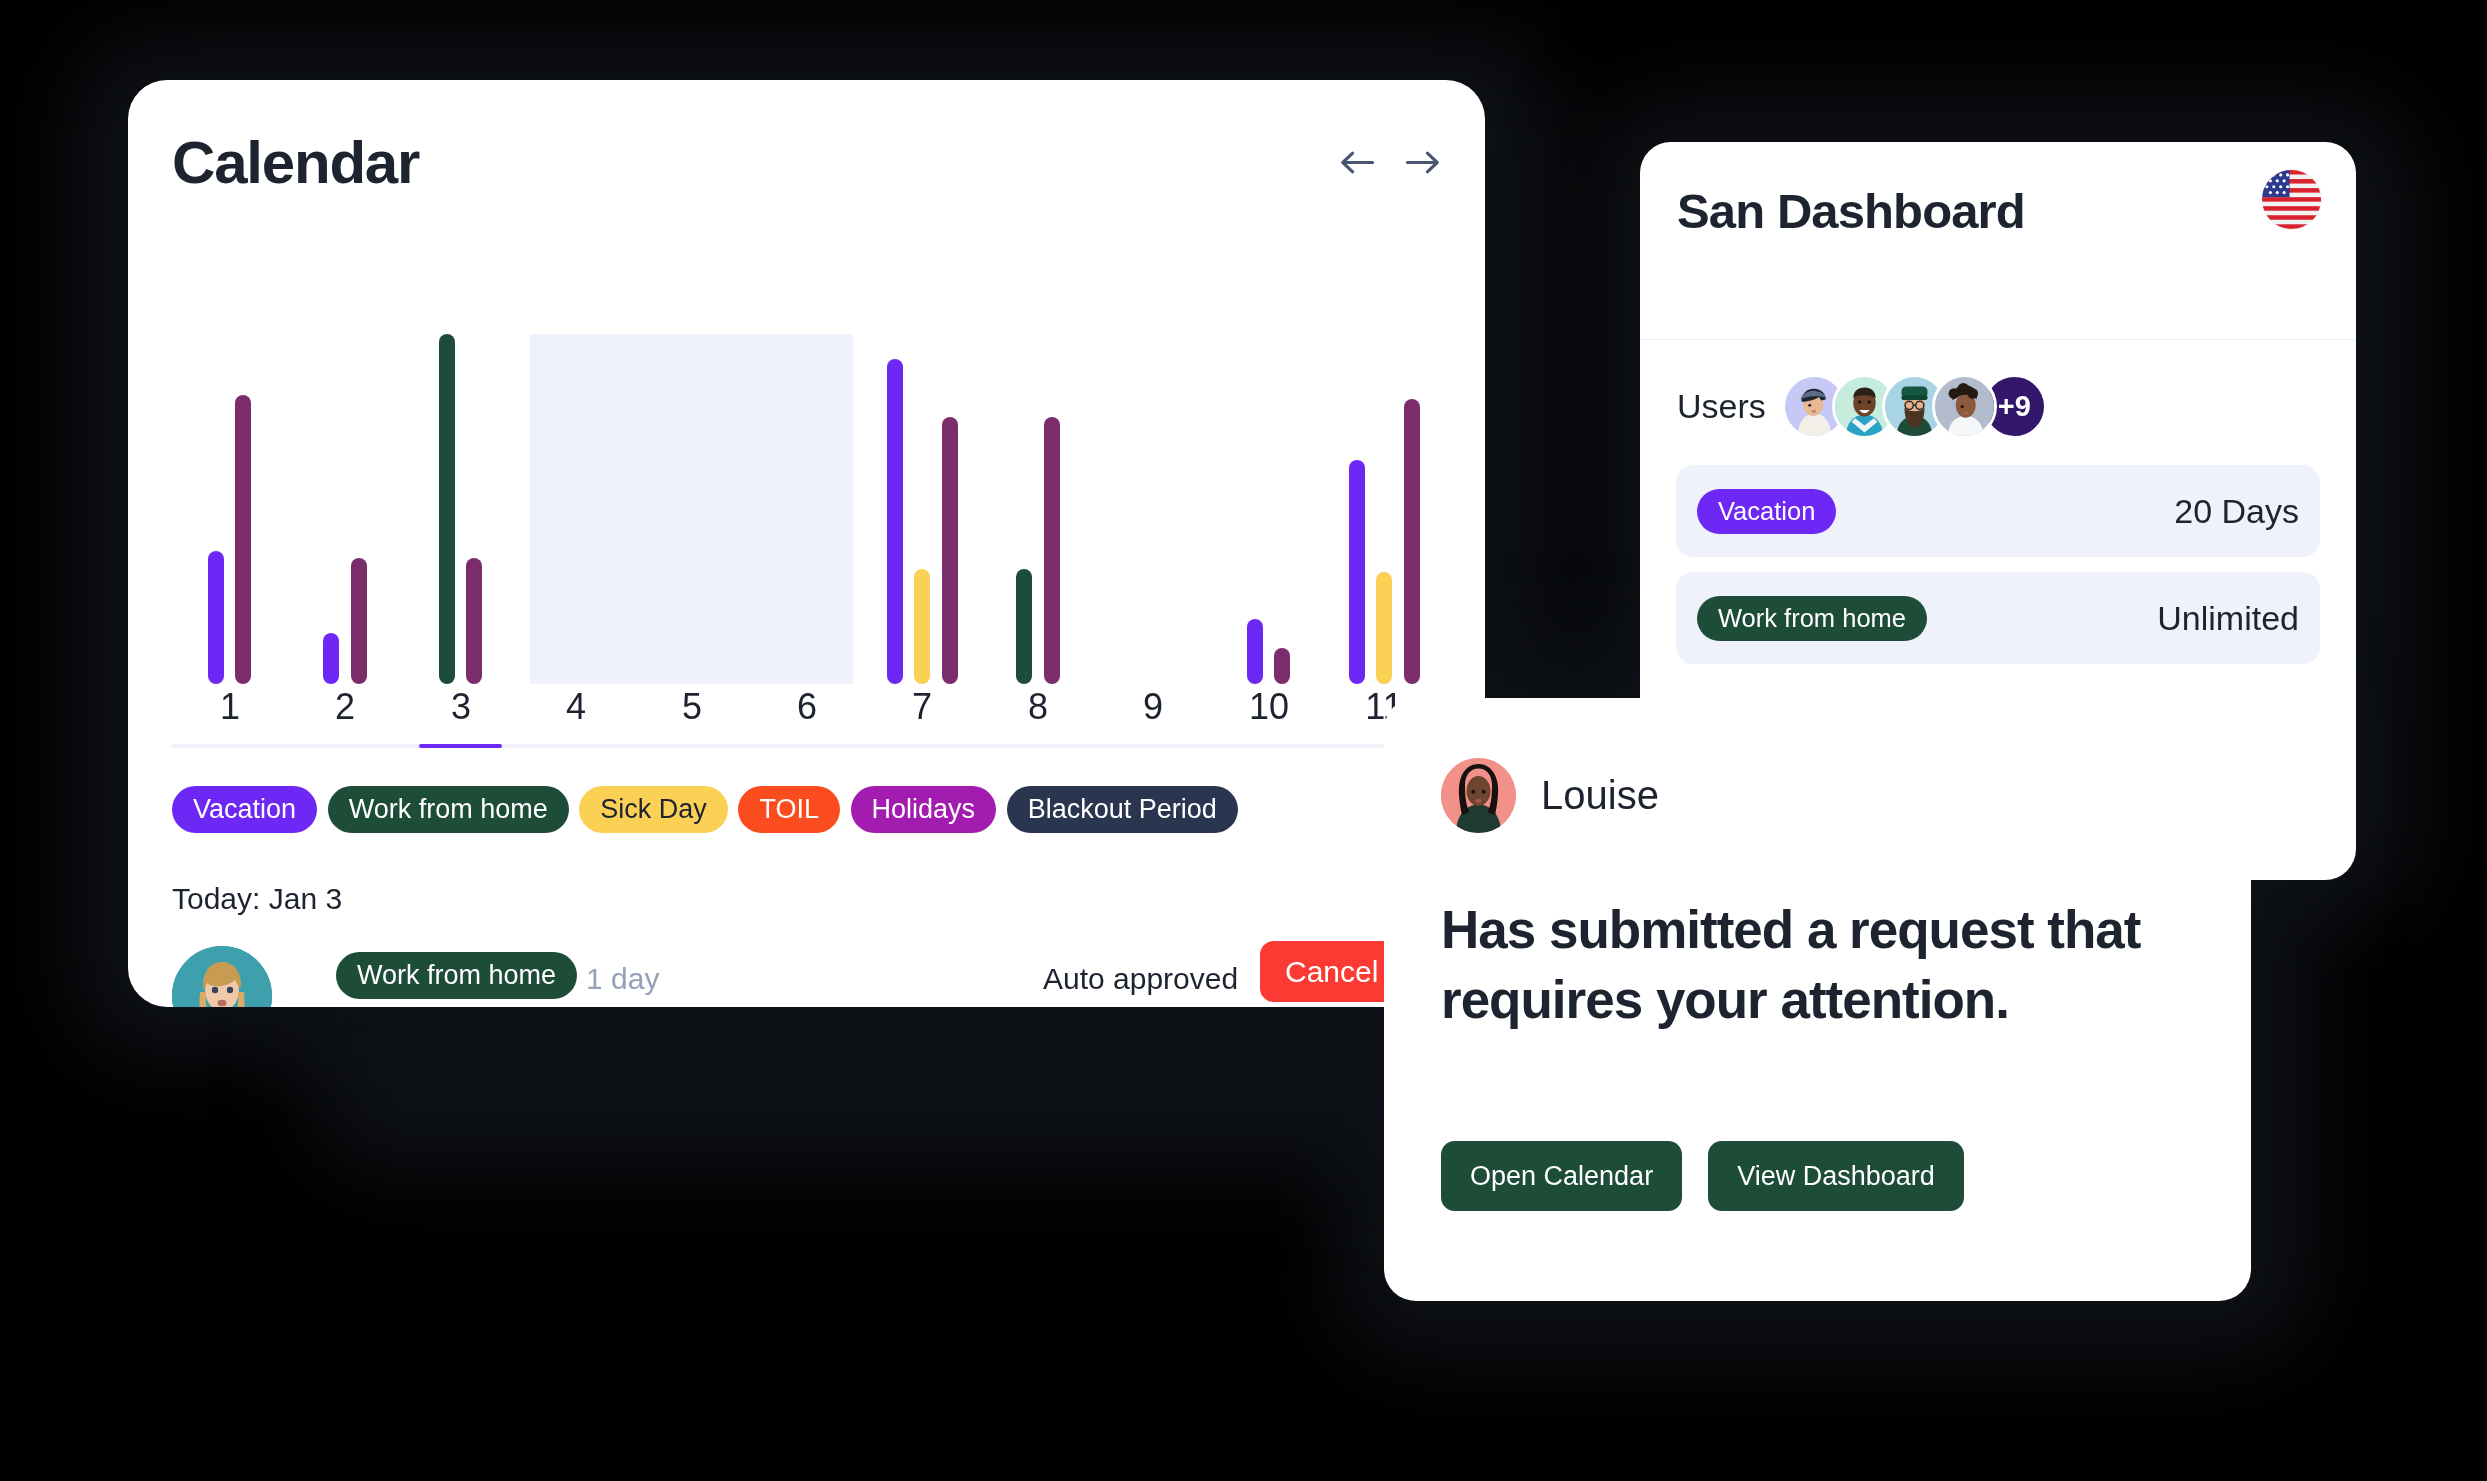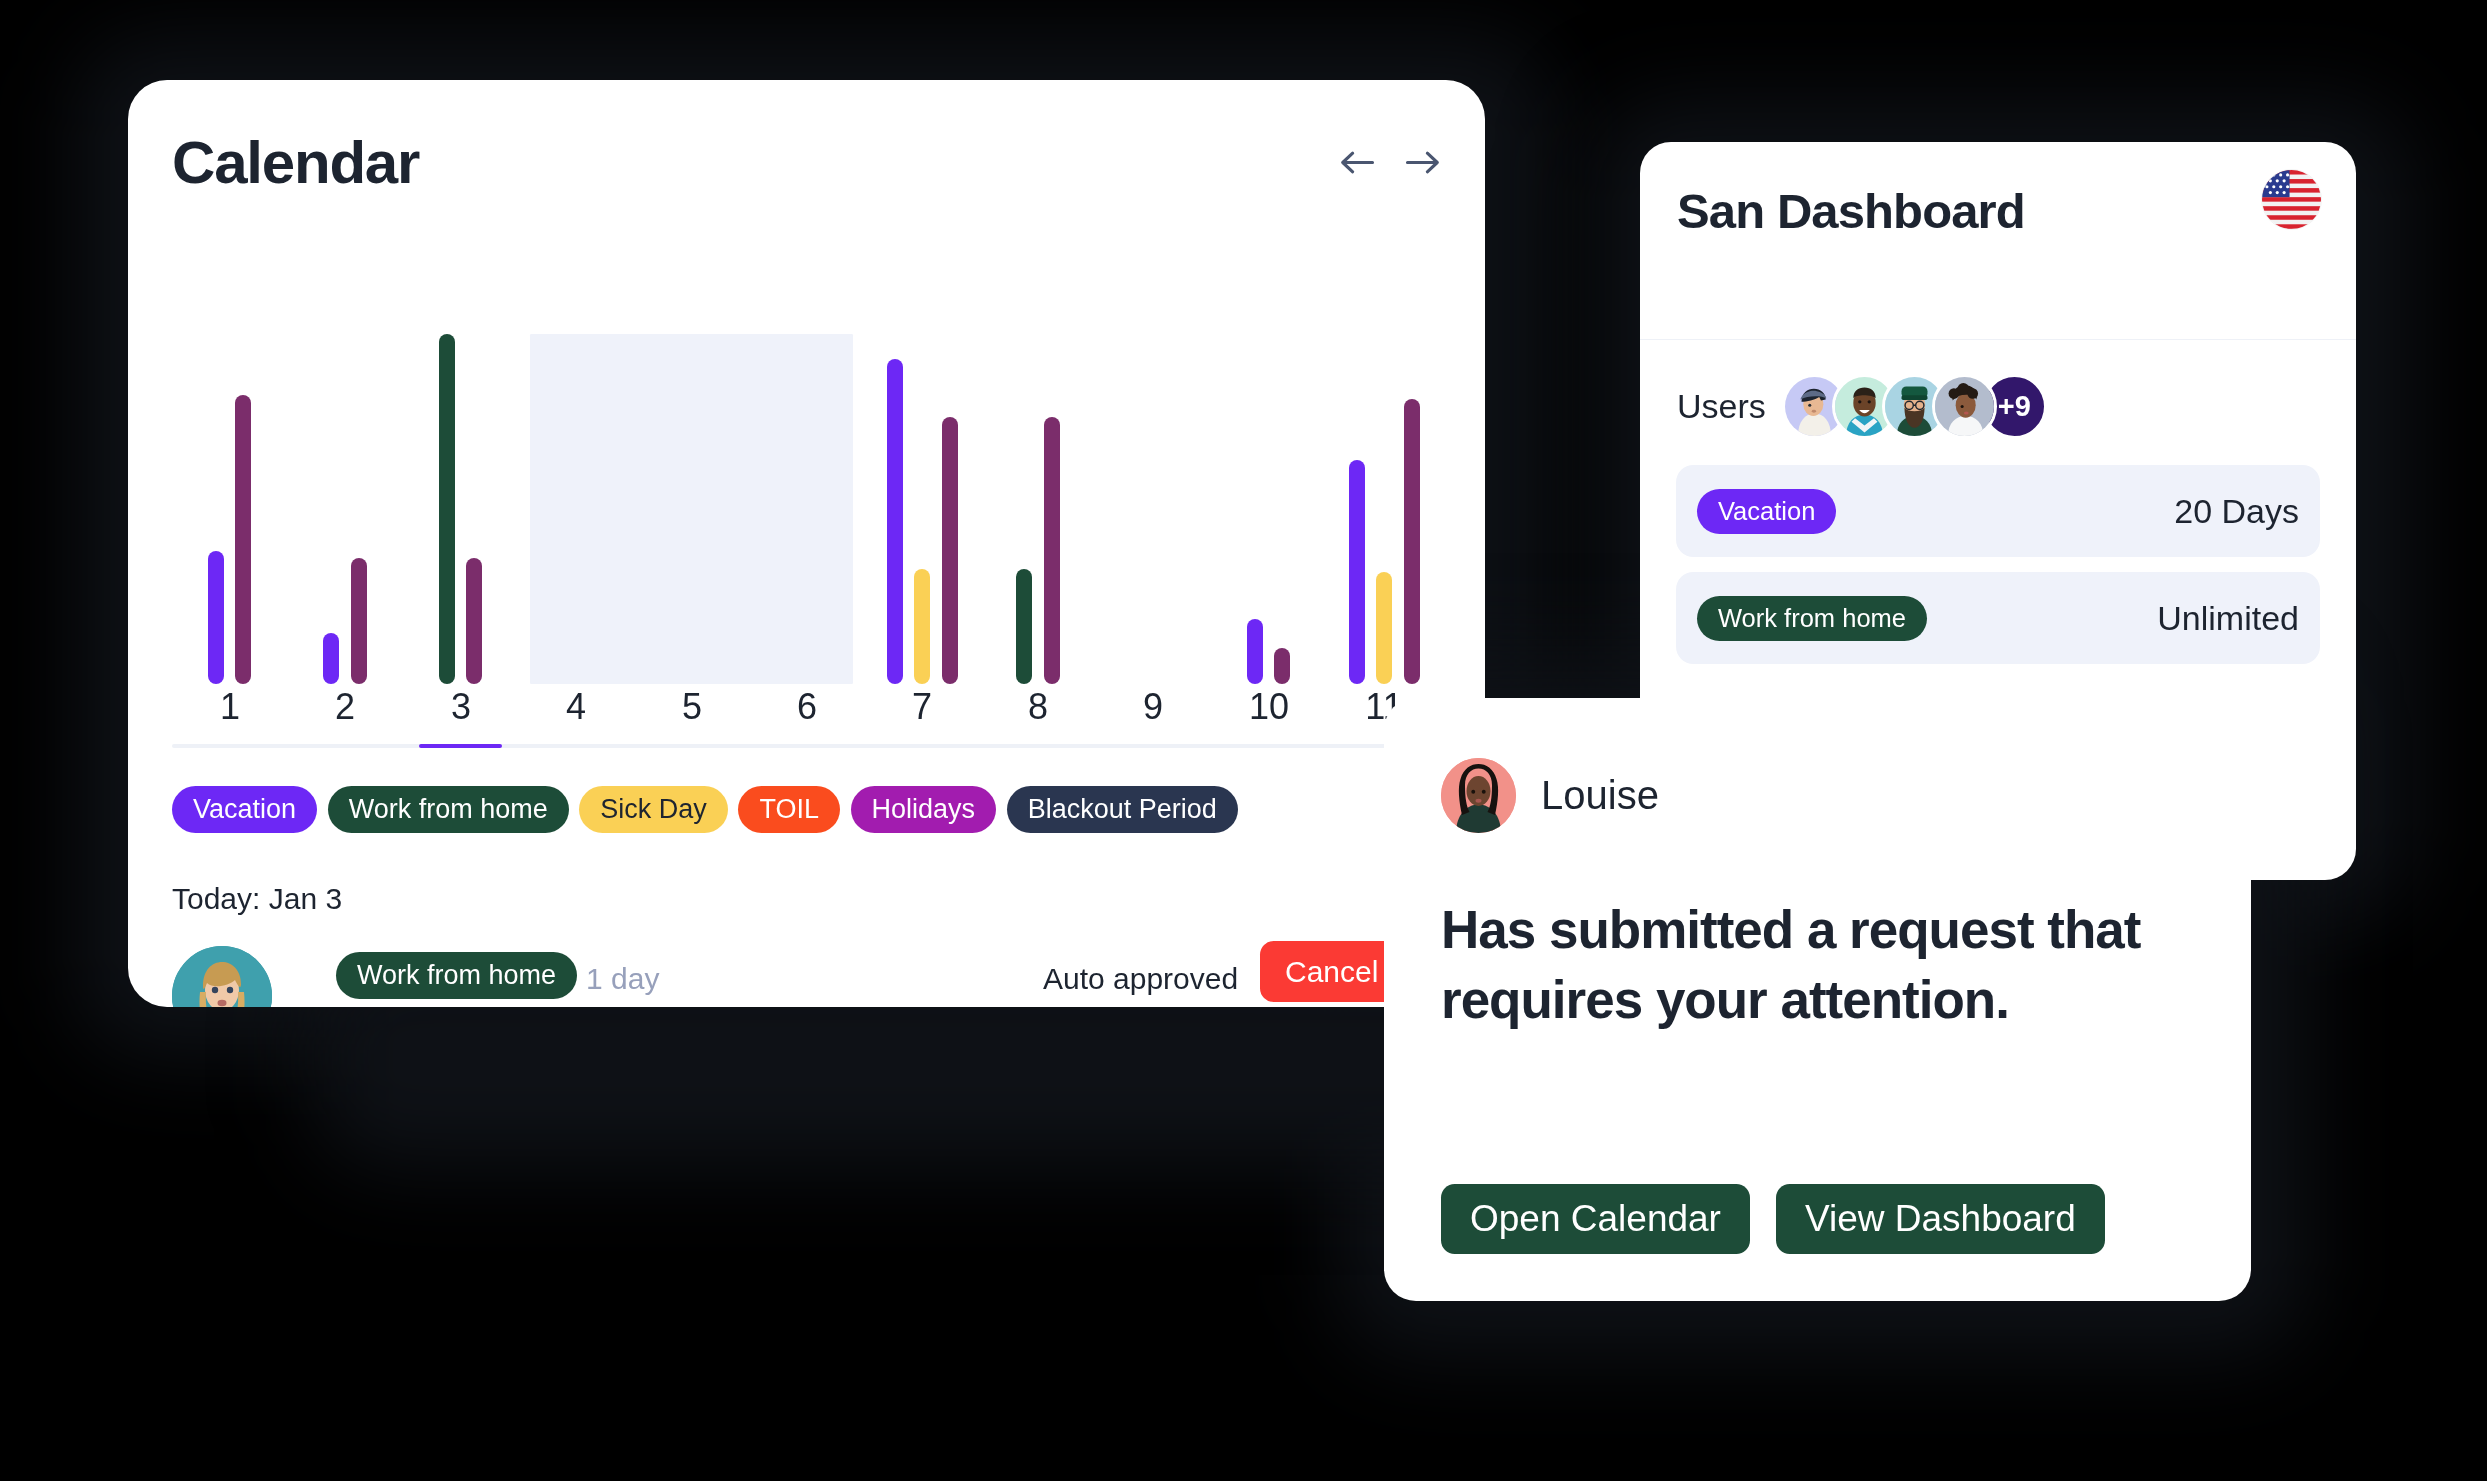--- a/index.html
+++ b/index.html
@@ -215,23 +215,23 @@
   }
   .notif-actions {
     position: absolute; left: 57px; top: 443px;
     display: flex; gap: 26px;
   }
   .notif-btn {
     height: 70px; padding: 16px 29px;
     display: flex; align-items: center; justify-content: center;
     background: #1d4c38; color: #fff;
     border: none; border-radius: 13.7px;
-    font-size: 37px; font-weight: 500;
+    font-size: 27px; font-weight: 500;
     font-family: "Liberation Sans", sans-serif;
-    white-space: nowrap; cursor: pointer; margin-top: 43px;
+    white-space: nowrap; cursor: pointer;
   }
 </style>
 </head>
 <body>
 
 <div class="stage">
 
   <div class="glow" style="left:75px;top:37px;width:1480px;height:1020px;"></div>
   <div class="glow" style="left:1592px;top:100px;width:821px;height:821px;"></div>
   <div class="glow" style="left:1337px;top:659px;width:970px;height:697px;"></div>

